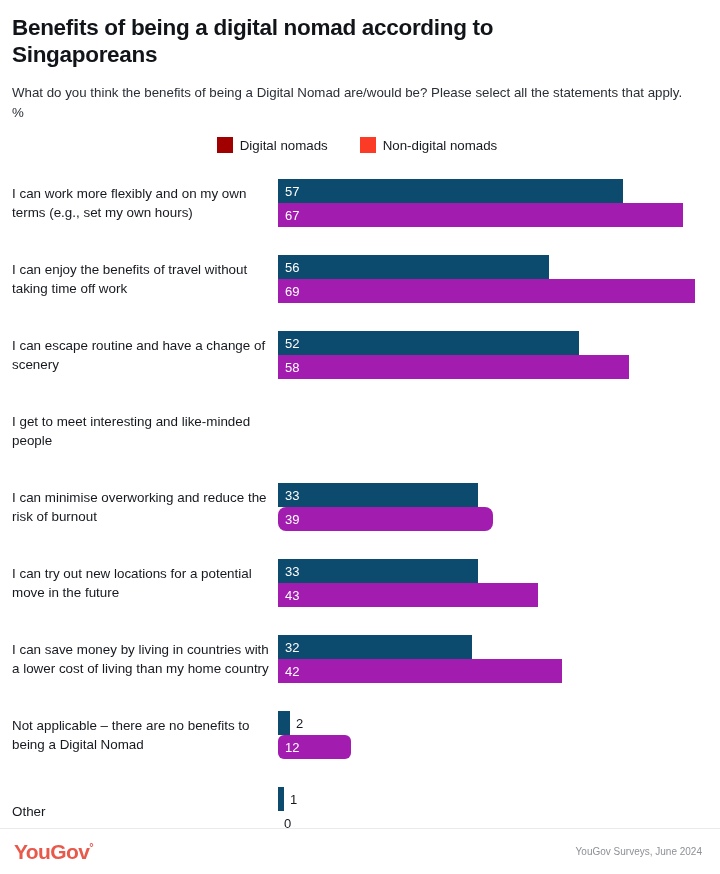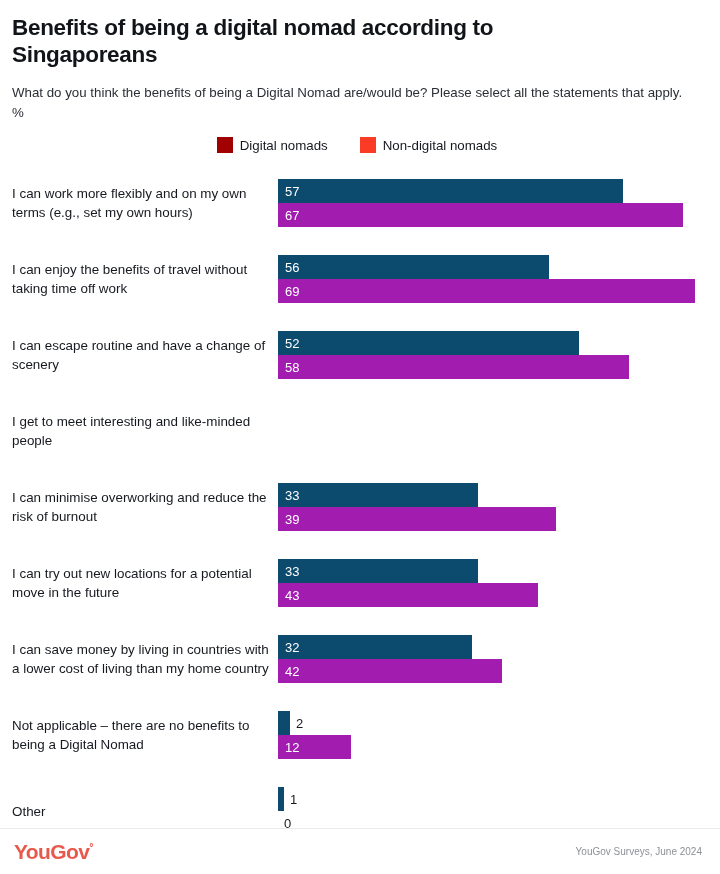--- a/index.html
+++ b/index.html
@@ -236,21 +236,21 @@
       </div>
       <div class="row">
         <div class="row-label">I can minimise overworking and reduce the risk of burnout</div>
         <div class="row-bars">
           <div class="bar-line">
             <div class="bar dark" style="width: 199.7px;">
               <span class="bar-value">33</span>
             </div>
           </div>
           <div class="bar-line">
-            <div class="bar light" style="width: 278px;">
+            <div class="bar light" style="width: 215px; border-radius: 8px;">
               <span class="bar-value">39</span>
             </div>
           </div>
         </div>
       </div>
       <div class="row">
         <div class="row-label">I can try out new locations for a potential move in the future</div>
         <div class="row-bars">
           <div class="bar-line">
             <div class="bar dark" style="width: 199.7px;">
@@ -266,37 +266,37 @@
       </div>
       <div class="row">
         <div class="row-label">I can save money by living in countries with a lower cost of living than my home country</div>
         <div class="row-bars">
           <div class="bar-line">
             <div class="bar dark" style="width: 193.6px;">
               <span class="bar-value">32</span>
             </div>
           </div>
           <div class="bar-line">
-            <div class="bar light" style="width: 224px;">
+            <div class="bar light" style="width: 284px;">
               <span class="bar-value">42</span>
             </div>
           </div>
         </div>
       </div>
       <div class="row">
         <div class="row-label">Not applicable – there are no benefits to being a Digital Nomad</div>
         <div class="row-bars">
           <div class="bar-line">
             <div class="bar dark" style="width: 12.1px;"></div>
             <div class="value-outside-wrap">
               <span class="bar-value outside">2</span>
             </div>
           </div>
           <div class="bar-line">
-            <div class="bar light" style="width: 72.6px;">
+            <div class="bar light" style="width: 72.6px; border-radius: 6px;">
               <span class="bar-value">12</span>
             </div>
           </div>
         </div>
       </div>
       <div class="row">
         <div class="row-label">Other</div>
         <div class="row-bars">
           <div class="bar-line">
             <div class="bar dark" style="width: 6px;"></div>

